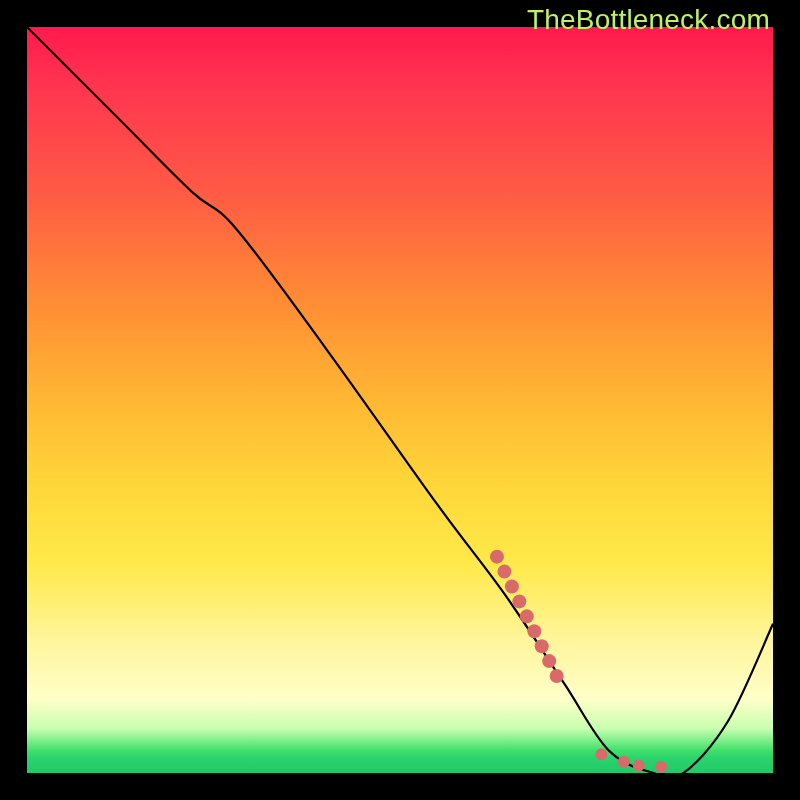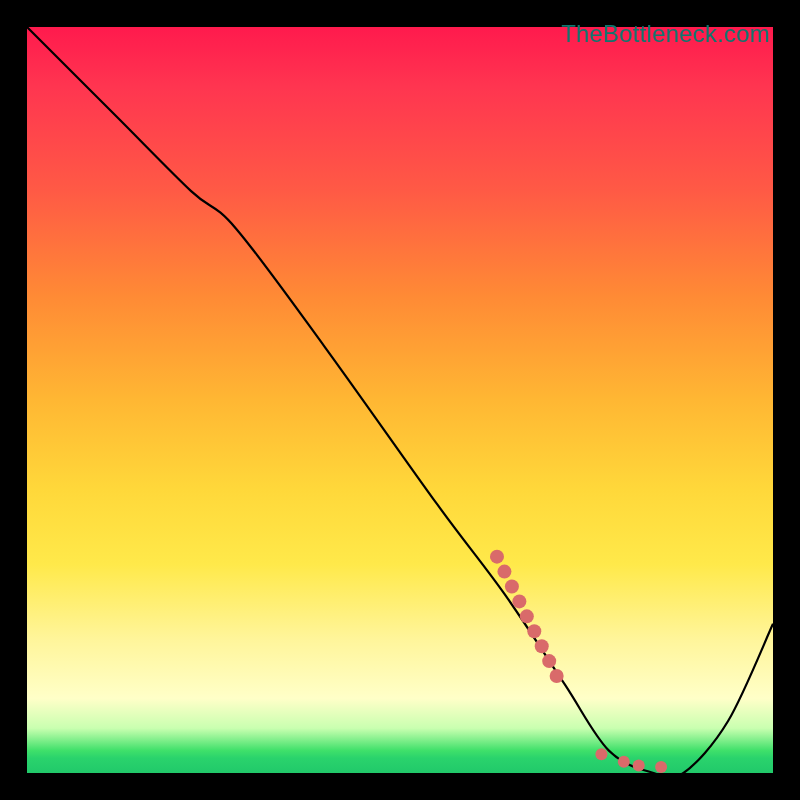--- a/index.html
+++ b/index.html
@@ -46,24 +46,24 @@
   svg.curve {
     position: absolute;
     left: 0;
     top: 0;
     width: 746px;
     height: 746px;
     overflow: visible;
   }
   .watermark {
     position: absolute;
-    top: 20px;
+    top: 4px;
     right: 30px;
-    color: #0f766e;
-    font-size: 24px;
+    color: #bef264;
+    font-size: 28px;
     font-weight: 500;
     letter-spacing: 0.2px;
     user-select: none;
   }
 </style>
 </head>
 <body>
 
 <div class="frame">
   <div class="plot-area"></div>

